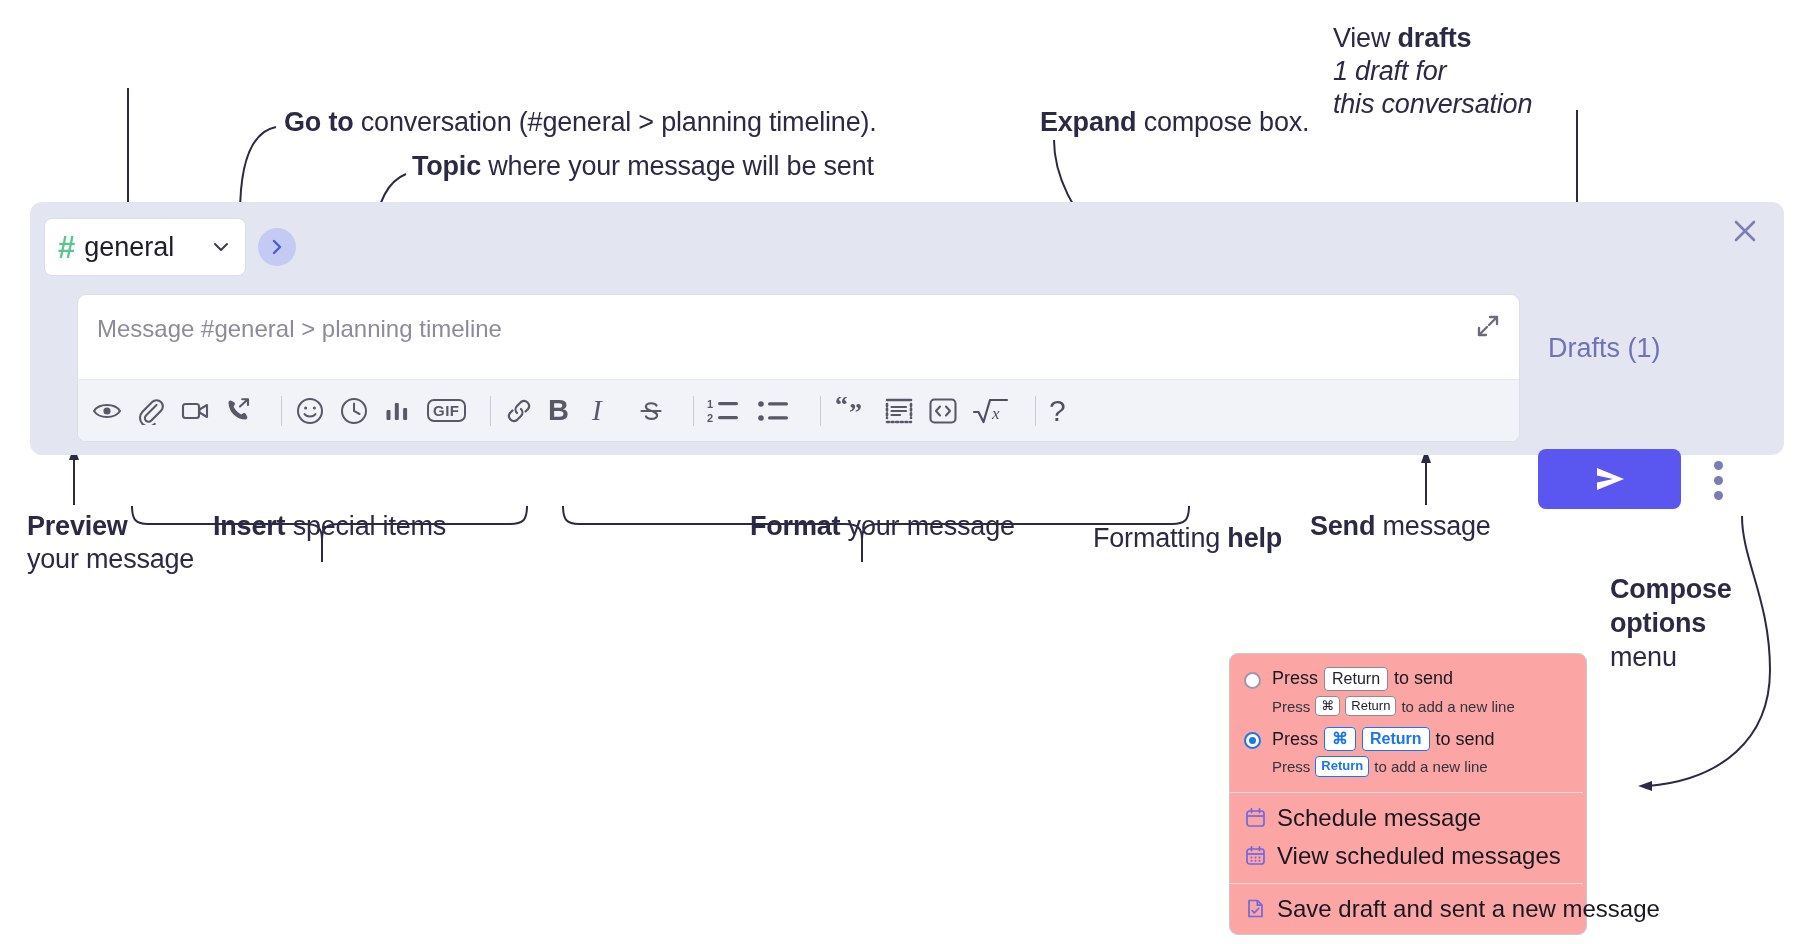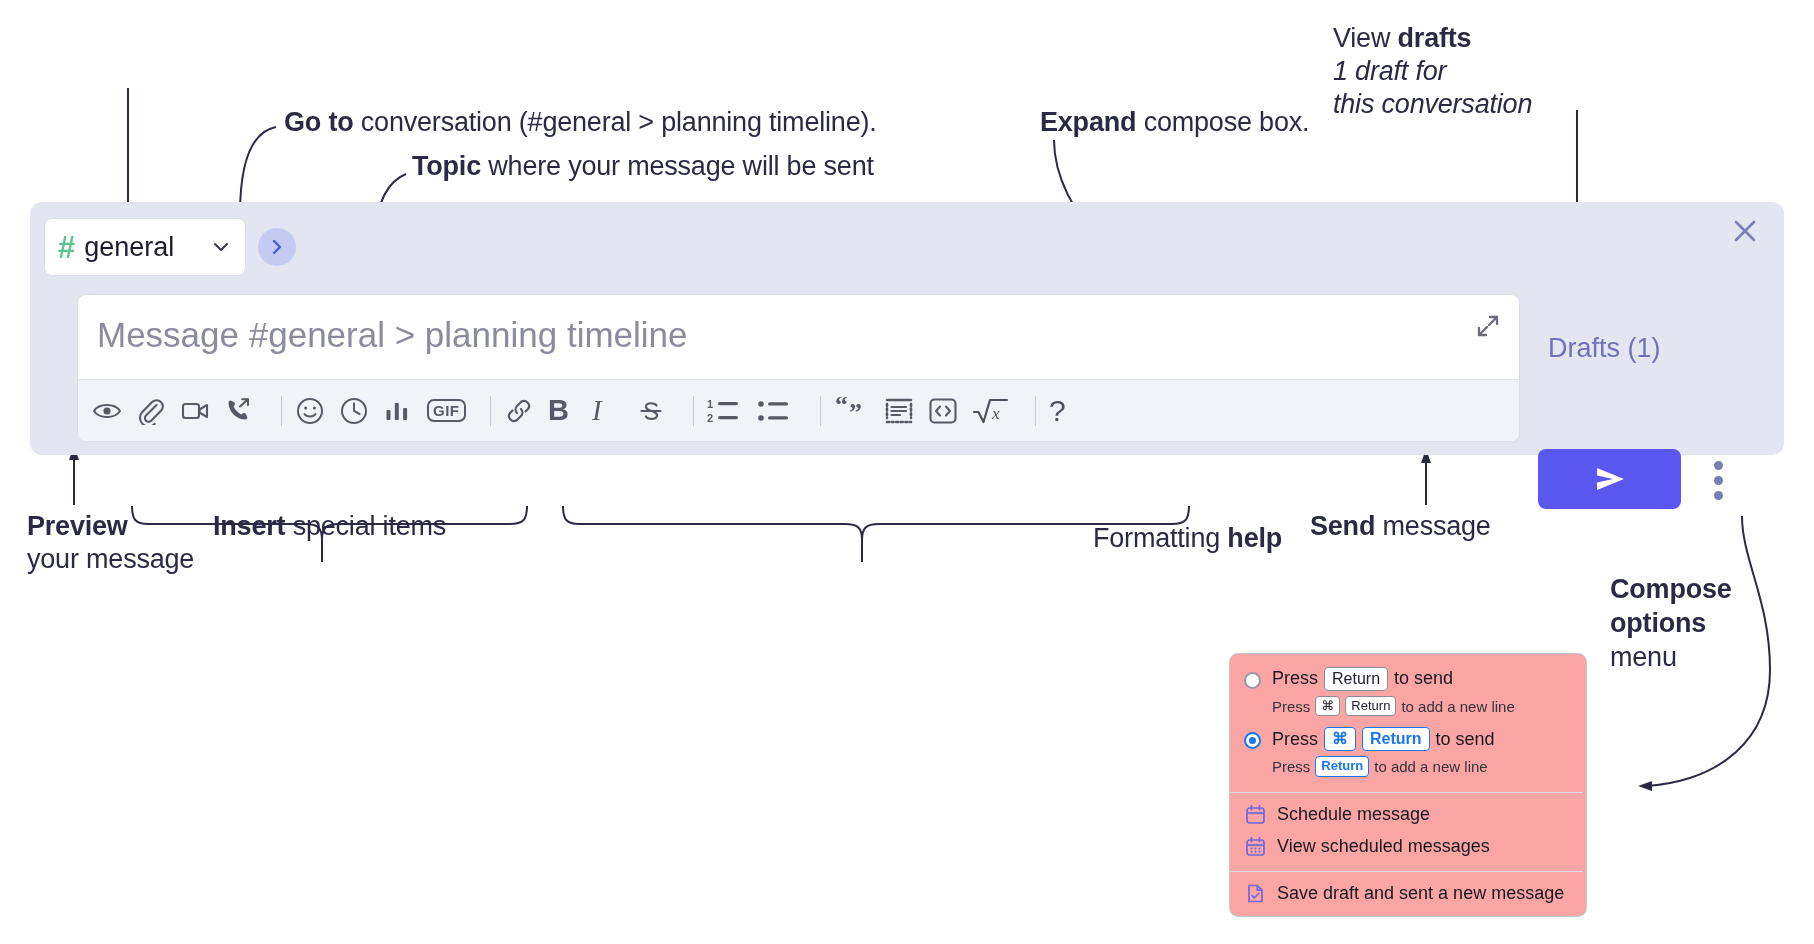--- a/index.html
+++ b/index.html
@@ -63,21 +63,21 @@
     font-family:"Liberation Sans", sans-serif;background:transparent;
   }
   .topic-clear{width:36px;height:36px;display:flex;align-items:center;justify-content:center;cursor:pointer;}
 
   .msg-box{
     position:absolute;left:47px;top:92px;width:1443px;height:148px;
     background:#fff;border:1px solid #dcdde8;border-radius:9px;
     box-sizing:border-box;
   }
   .msg-placeholder{
-    position:absolute;left:19px;top:20px;font-size:35px;color:#8b8b9c;
+    position:absolute;left:19px;top:20px;font-size:24px;color:#8b8b9c;
   }
   .expand-btn{
     position:absolute;right:14px;top:14px;width:34px;height:34px;
     display:flex;align-items:center;justify-content:center;cursor:pointer;
   }
 
   .toolbar{
     position:absolute;left:0;right:0;bottom:0;height:62px;
     background:#f2f3f9;border-top:1px solid #e6e7ef;
     border-radius:0 0 8px 8px;
@@ -133,21 +133,21 @@
   .key{
     border:1px solid #8b8b96;border-radius:4px;padding:1px 7px;
     font-size:16px;color:#222230;background:#fff;line-height:1.25;display:inline-block;
   }
   .key.sm{font-size:13px;padding:1px 5px;}
   .key.blue{border-color:#1976f0;color:#1976f0;font-weight:700;}
   .menu-group{padding-bottom:7px;}
   .menu-div{height:1px;background:#dddde3;margin:8px 0 6px 0;}
   .menu-item{
     display:flex;align-items:center;gap:11px;padding:5px 14px;
-    font-size:18px;color:#181820;cursor:pointer;white-space:nowrap;
+    font-size:24px;color:#181820;cursor:pointer;white-space:nowrap;
   }
   .mi-icon{width:22px;height:22px;flex:none;color:#6f68e0;display:flex;align-items:center;justify-content:center;}
 
   svg{display:block;}
   .lines{position:absolute;inset:0;pointer-events:none;}
 </style>
 </head>
 <body>
 
 <div class="stage">
@@ -211,20 +211,23 @@
 
   <div class="anno" style="left:27px;top:510px;">
     <b>Preview</b>
     <span style="display:block;">your message</span>
   </div>
 
   <div class="anno" style="left:213px;top:510px;">
     <b>Insert</b><span> special items</span>
   </div>
 
+  <div class="anno" style="left:750px;top:510px;">
+    <b>Format</b><span> your message</span>
+  </div>
 
   <div class="anno" style="left:1093px;top:510px;margin-top:12px;">
     <span>Formatting </span><b>help</b>
   </div>
 
   <div class="anno" style="left:1310px;top:510px;">
     <b>Send</b><span> message</span>
   </div>
 
   <div class="anno" style="left:1610px;top:573px;line-height:1.25;">

